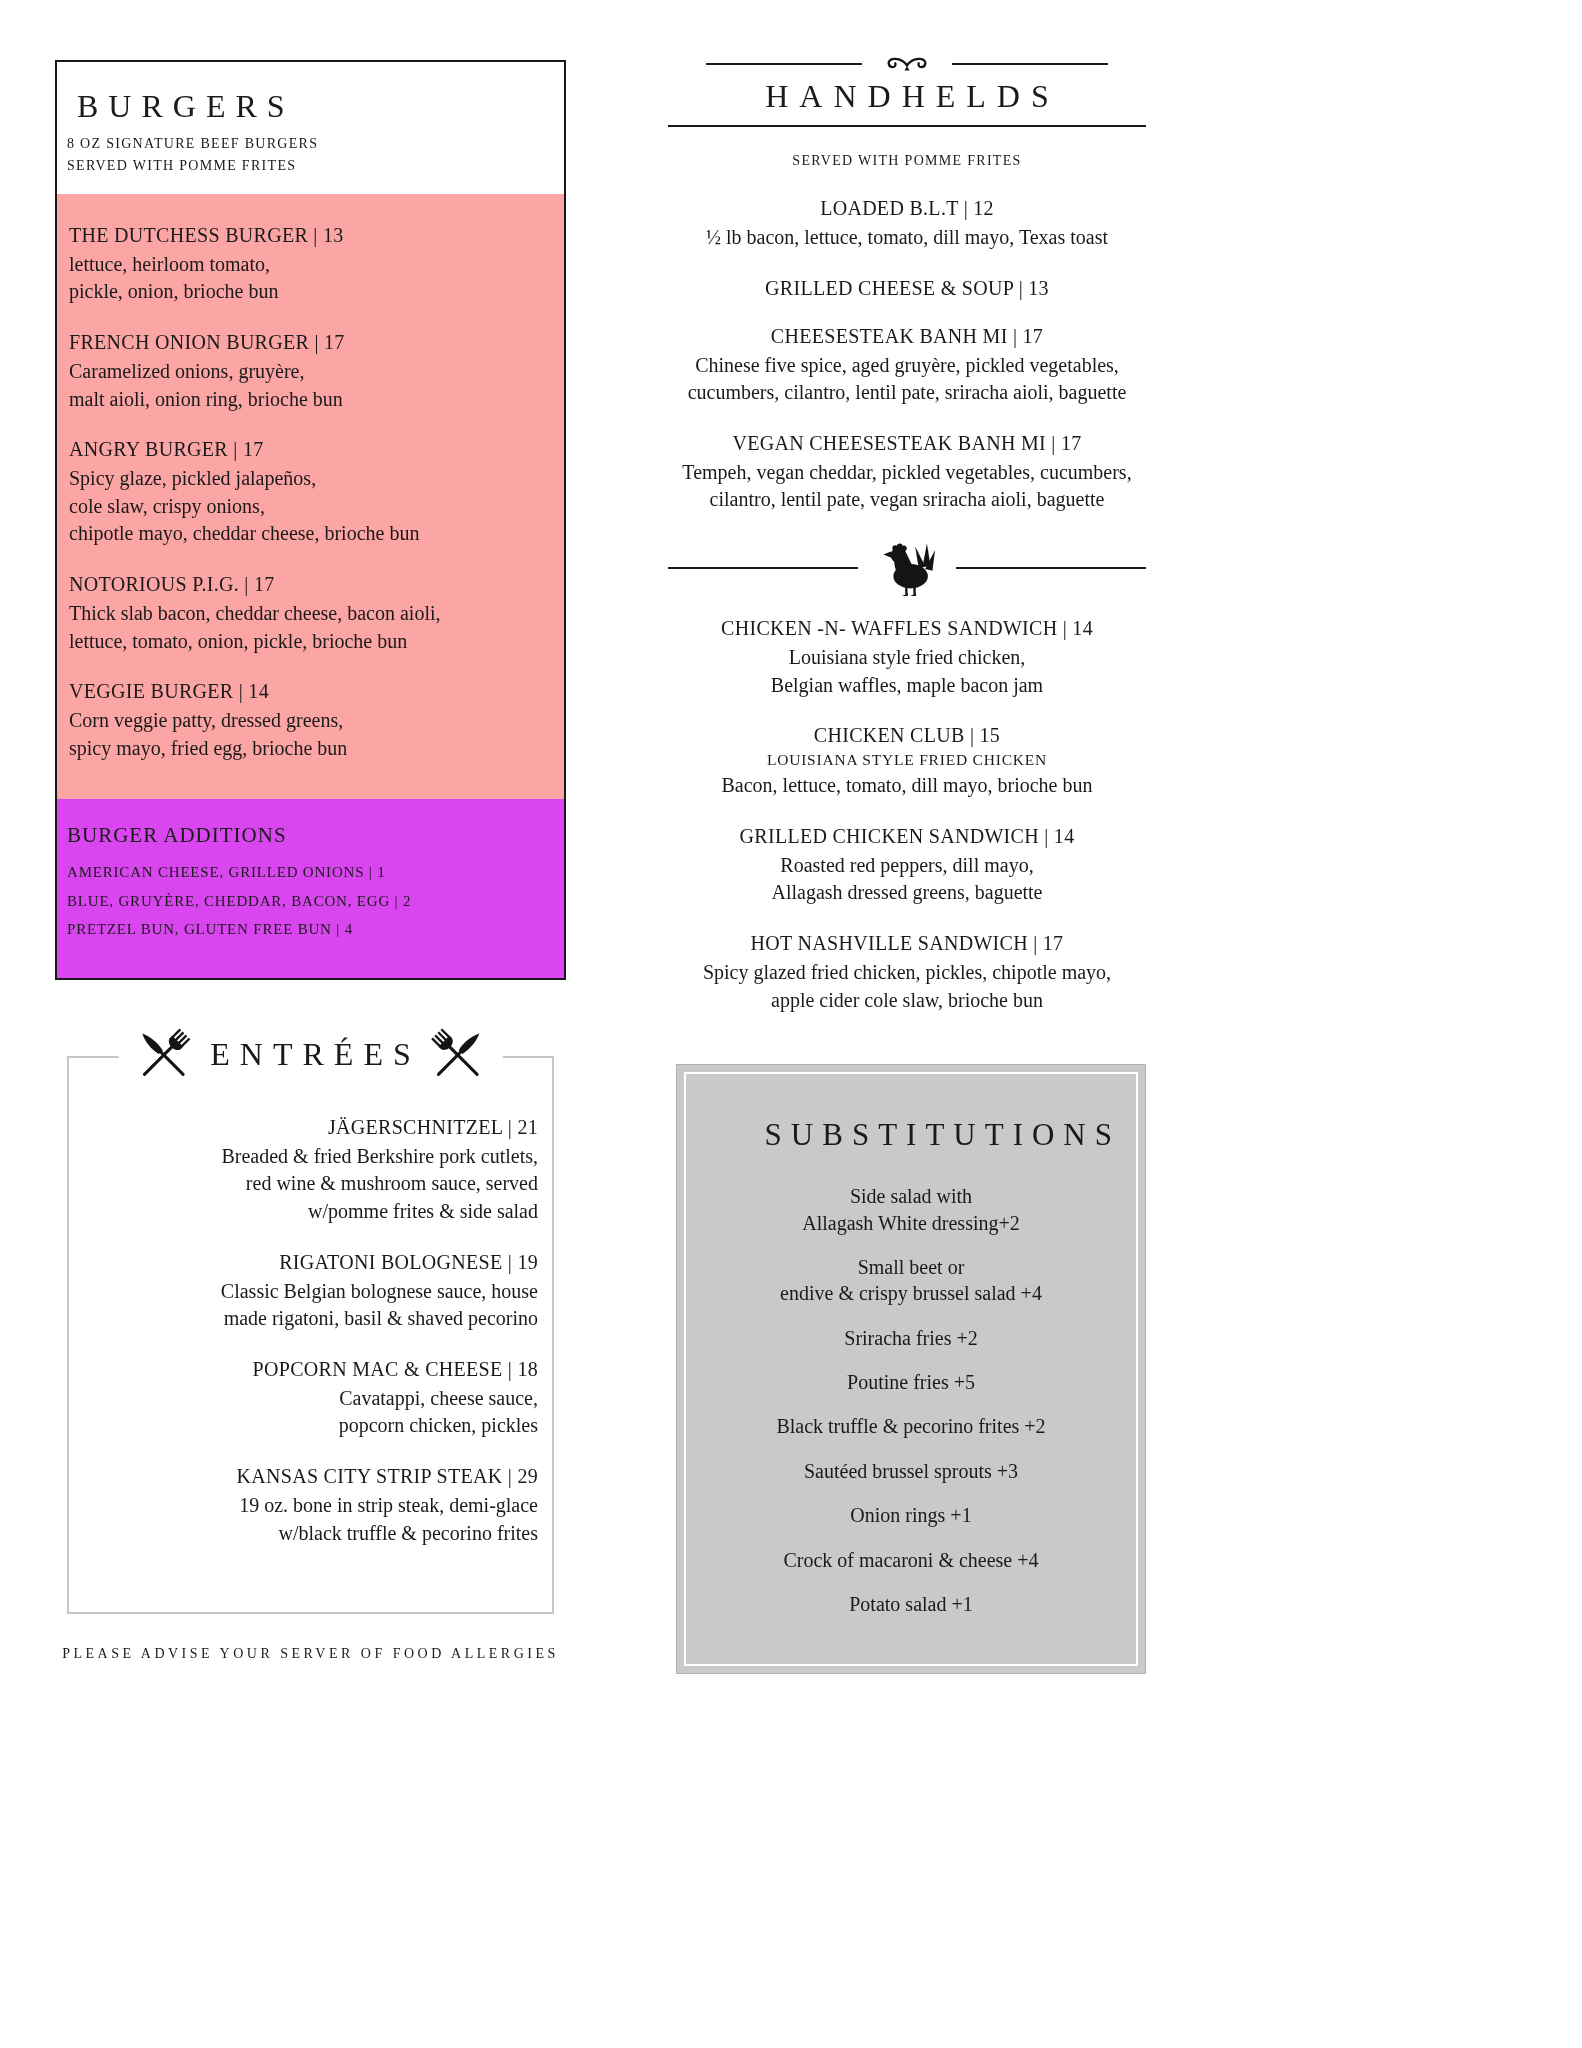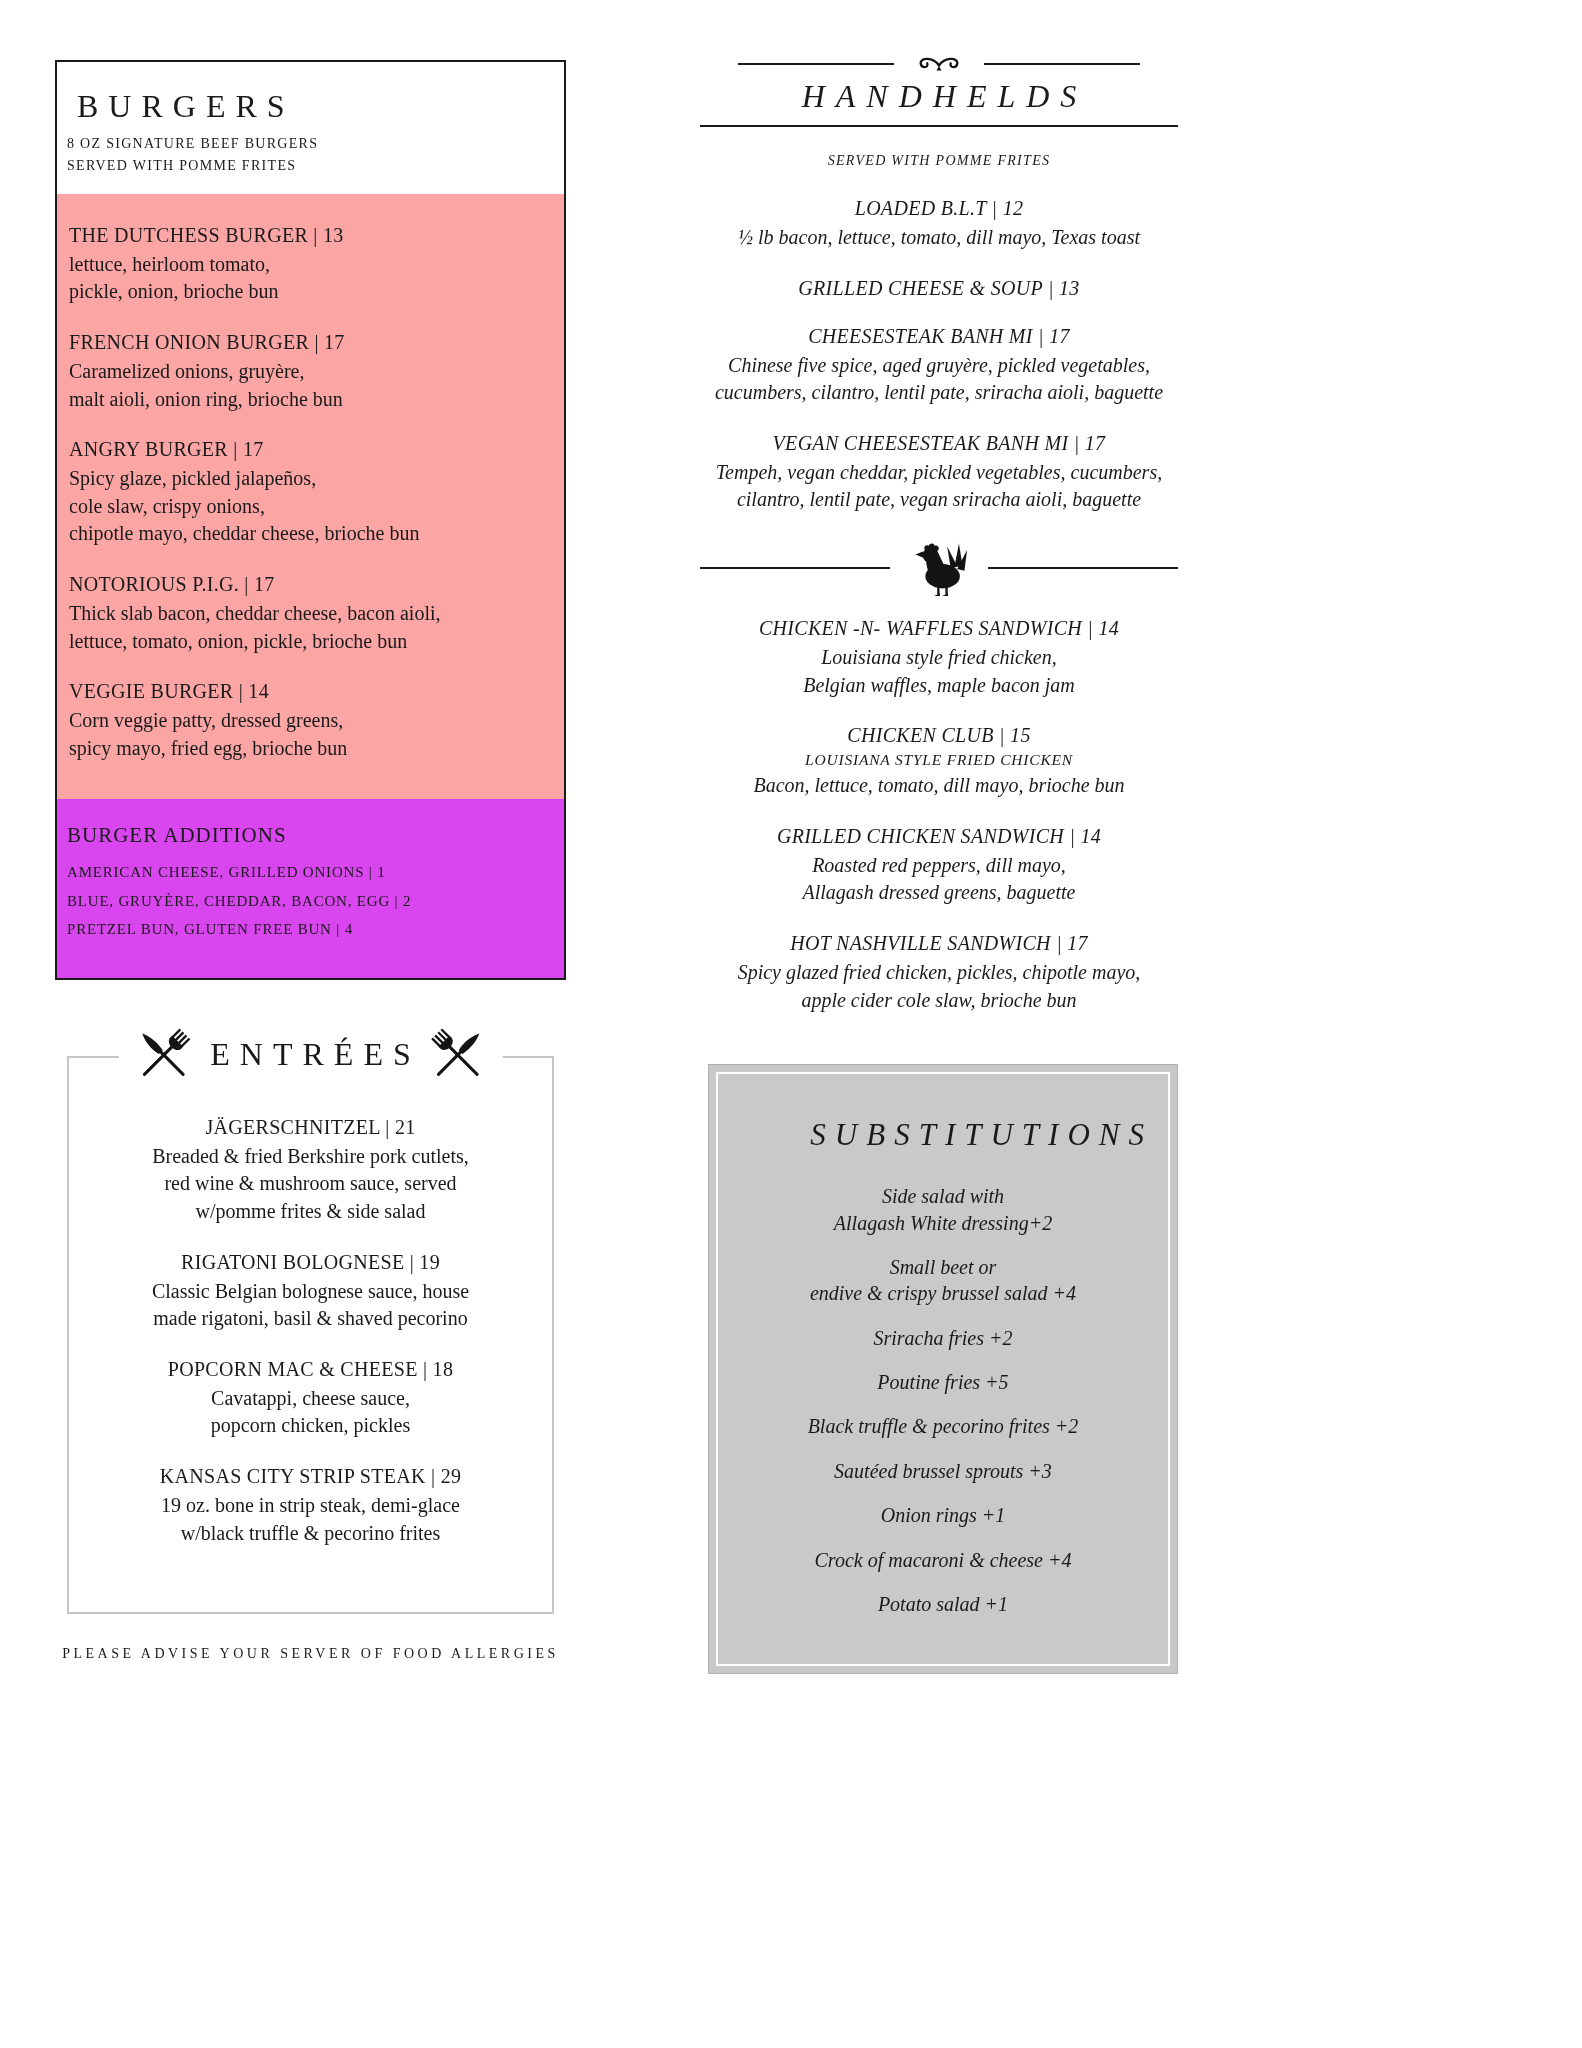--- a/index.html
+++ b/index.html
@@ -16,27 +16,27 @@
   .subcaps { font-size:14px; letter-spacing:1.3px; line-height:1.6; margin-top:8px; }
   .gray-band { background:#fca5a5; padding:30px 12px 12px; }
   .menu-item { margin-bottom:25px; }
   .item-name { font-size:20px; letter-spacing:0.3px; margin-bottom:4px; }
   .item-subname { font-size:15.5px; letter-spacing:0.8px; margin-bottom:3px; }
   .item-desc { font-size:20px; line-height:1.38; white-space:pre-line; }
   .additions { padding:24px 10px 34px; background:#d946ef; }
   .additions-title { font-size:21px; letter-spacing:1px; margin-bottom:10px; }
   .addition-line { font-size:15px; letter-spacing:0.8px; line-height:1.9; }
 
-  .entrees { position:relative; border:2px solid #c6c6c6; margin:76px 12px 0 12px; padding:58px 24px 40px; text-align:center; }
+  .entrees { position:relative; border:2px solid #c6c6c6; margin:76px 12px 0 12px; padding:58px 14px 40px; text-align:right; }
   .entrees-header { position:absolute; top:-36px; left:50%; transform:translateX(-50%); background:#fff; display:flex; align-items:center; gap:4px; padding:0 12px; }
   .utensil { width:66px; height:66px; flex:0 0 auto; }
   .allergy-note { margin-top:32px; text-align:center; font-size:14px; letter-spacing:3.5px; }
 
   
-  .col-right { position:absolute; left:700px; top:52px; width:478px;font-style:italic; }
+  .col-right { position:absolute; left:668px; top:52px; width:478px; }
   .hh-ornament-row { display:flex; align-items:center; justify-content:center; gap:12px; width:84%; margin:0 auto; }
   .orn-line { flex:1; border-top:2px solid #1a1a1a; }
   .flourish { width:66px; height:24px; flex:0 0 auto; }
   .hh-title { text-align:center; font-size:32px; letter-spacing:11px; text-indent:11px; margin-top:2px; }
   .hh-rule { border-top:2px solid #1a1a1a; margin-top:10px; }
   .hh-sub { text-align:center; font-size:14px; letter-spacing:1.3px; margin:26px 0 28px; }
   .right-items { text-align:center; }
   .chicken-divider { display:flex; align-items:center; gap:20px; margin:4px 0 20px; }
   .hen { width:58px; height:58px; flex:0 0 auto; }
 

